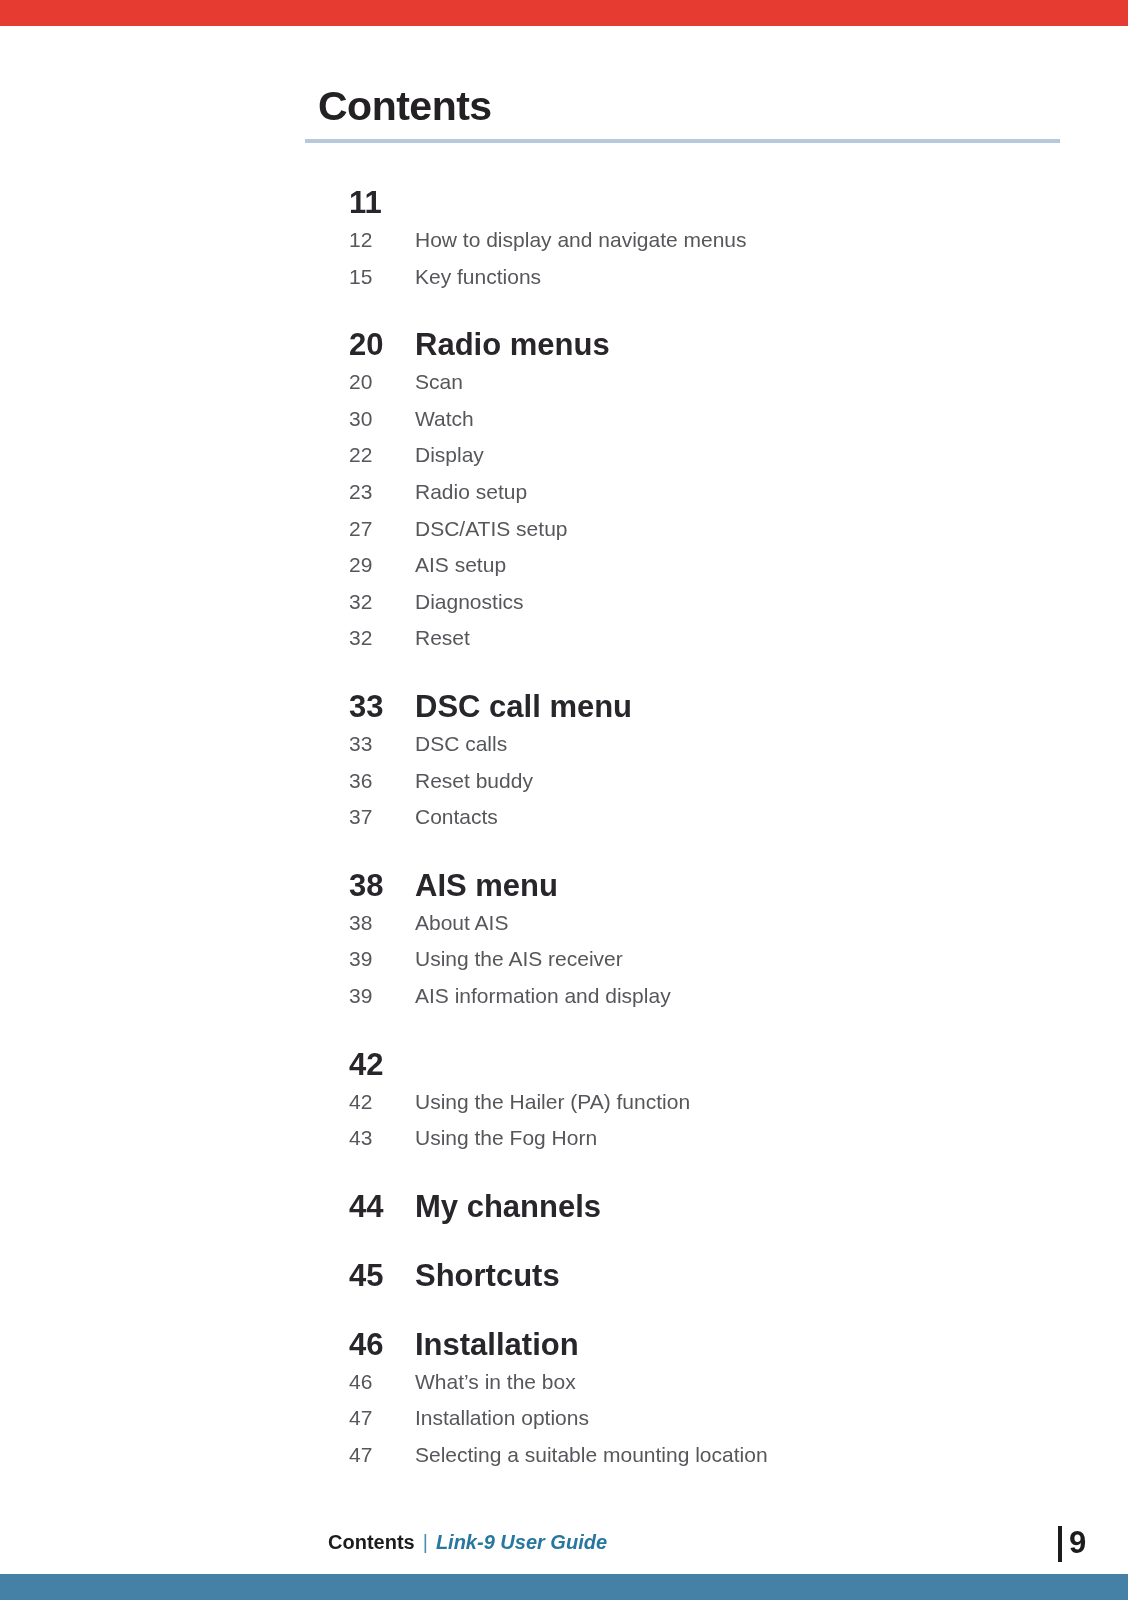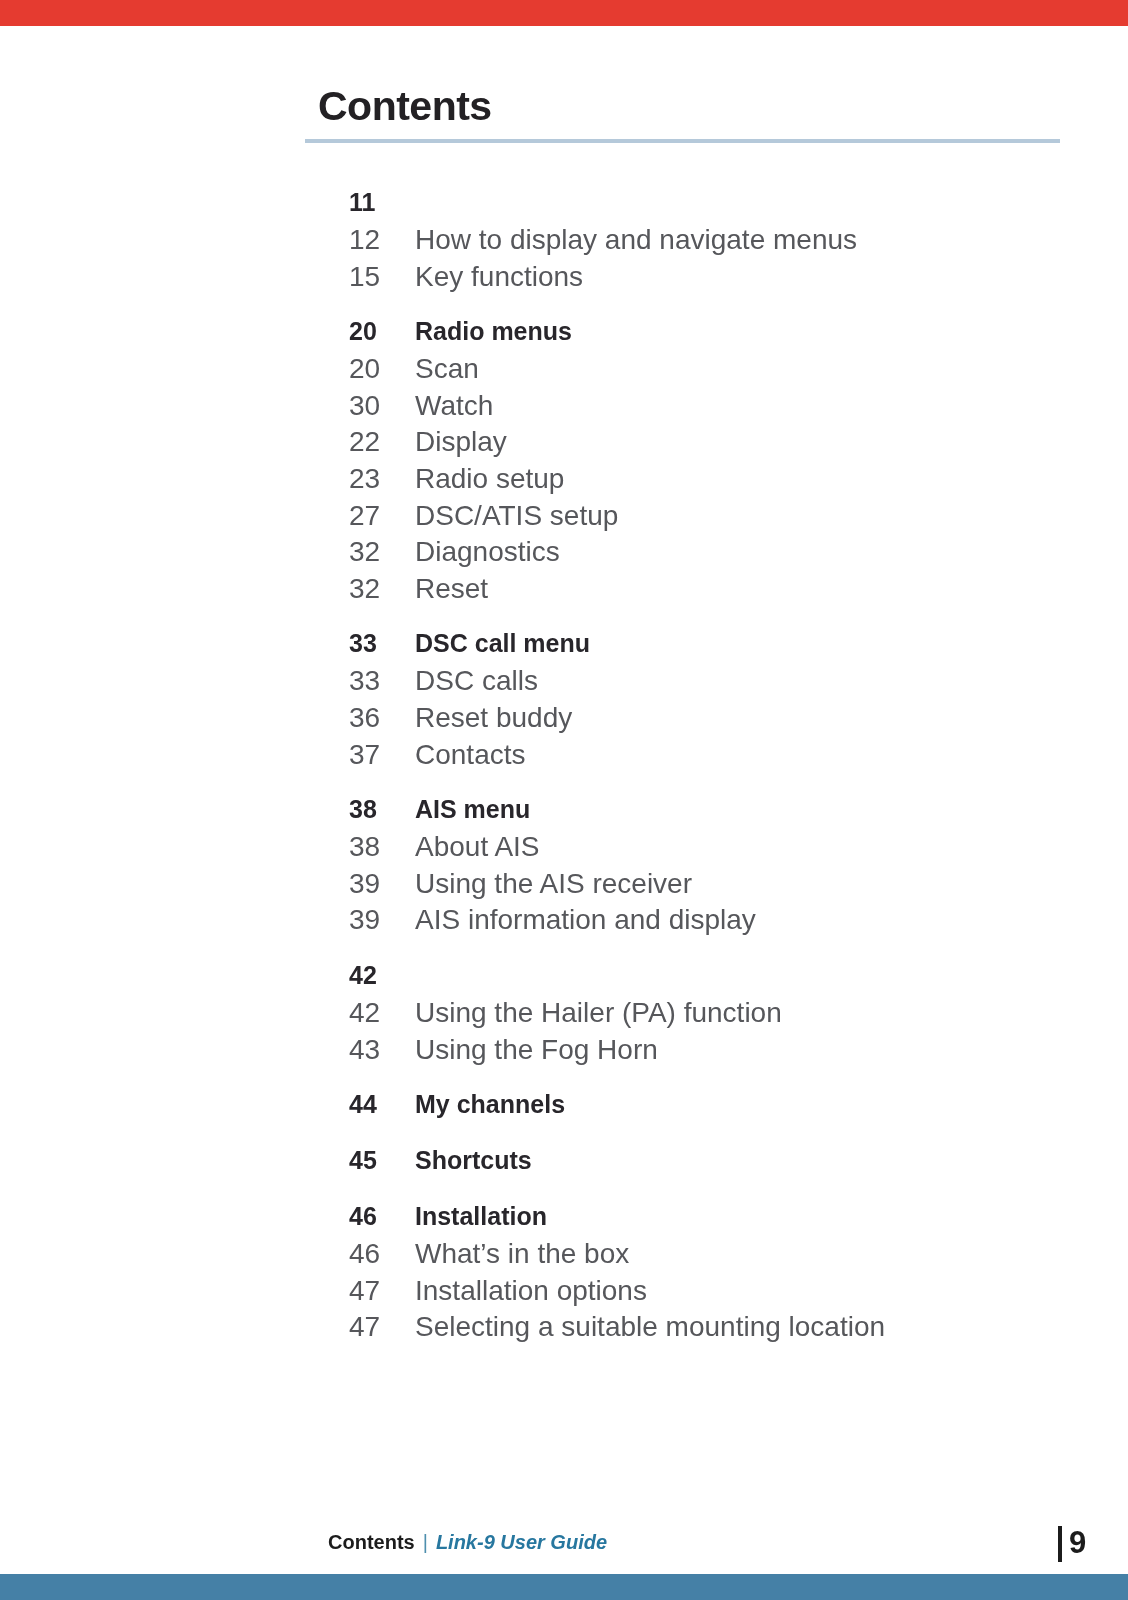--- a/index.html
+++ b/index.html
@@ -8,26 +8,26 @@
     font-family:"Liberation Sans",sans-serif;
   }
   .top-bar{position:absolute;top:0;left:0;width:100%;height:26px;background:var(--top-bar,#e53b30);}
   .bottom-bar{position:absolute;bottom:0;left:0;width:100%;height:26px;background:var(--bottom-bar,#4580a6);}
   .heading{
     position:absolute;left:318px;top:84px;
     font-size:41px;font-weight:bold;color:#232124;letter-spacing:-0.5px;line-height:1.1;
   }
   .rule{position:absolute;left:305px;top:139px;width:755px;height:4px;background:var(--rule,#b5c9da);}
   .toc{position:absolute;left:349px;top:183px;width:720px;}
-  .toc-section{margin-top:17px;}
+  .toc-section{margin-top:30px;}
   .toc-section:first-child{margin-top:0;}
   .toc-row{display:flex;align-items:baseline;}
   .toc-row .num{flex:0 0 66px;width:66px;}
-  .toc-row.header{font-size:25px;font-weight:bold;color:#28262b;line-height:39px;}
-  .toc-row.item{font-size:28px;font-weight:normal;color:#56575b;line-height:36.6px;}
+  .toc-row.header{font-size:31px;font-weight:bold;color:#28262b;line-height:39px;}
+  .toc-row.item{font-size:21px;font-weight:normal;color:#56575b;line-height:36.6px;}
   .footer-left{
     position:absolute;left:328px;top:1531px;
     font-size:20px;color:#1c1c1c;display:flex;gap:8px;align-items:baseline;white-space:nowrap;
   }
   .footer-left .sec{font-weight:bold;color:#1c1c1c;}
   .footer-left .sep{color:#4e8fae;font-weight:normal;}
   .footer-left .guide{color:var(--link,#27779f);font-weight:bold;font-style:italic;}
   .footer-right{position:absolute;left:1058px;top:1526px;display:flex;align-items:flex-start;gap:7px;}
   .footer-right .vbar{width:4px;height:36px;background:#1c1c1c;}
   .footer-right .pnum{font-size:31px;font-weight:bold;color:#1c1c1c;line-height:34px;}
@@ -72,20 +72,24 @@
           <span class="num">22</span>
           <span class="label">Display</span>
         </div>
         <div class="toc-row item">
           <span class="num">23</span>
           <span class="label">Radio setup</span>
         </div>
         <div class="toc-row item">
           <span class="num">27</span>
           <span class="label">DSC/ATIS setup</span>
+        </div>
+        <div class="toc-row item">
+          <span class="num">29</span>
+          <span class="label">AIS setup</span>
         </div>
         <div class="toc-row item">
           <span class="num">32</span>
           <span class="label">Diagnostics</span>
         </div>
         <div class="toc-row item">
           <span class="num">32</span>
           <span class="label">Reset</span>
         </div>
       </div>

